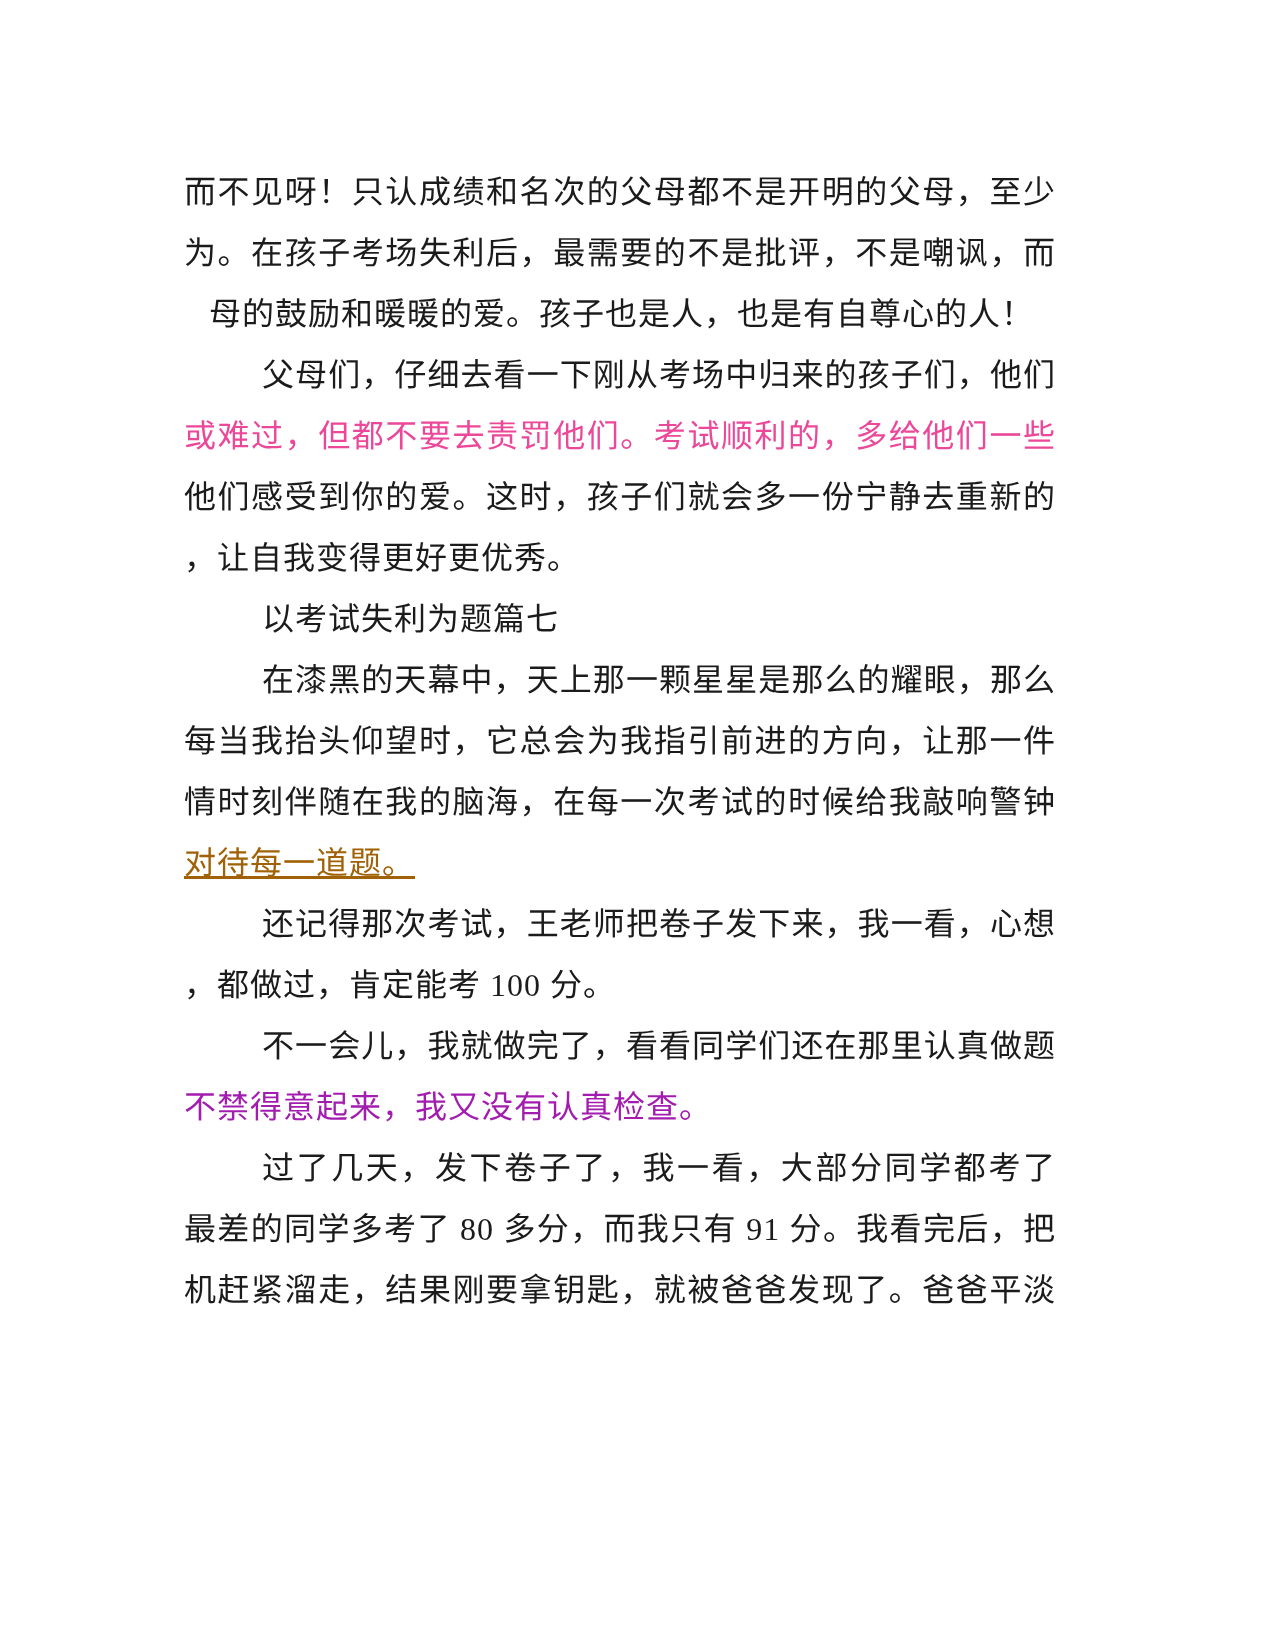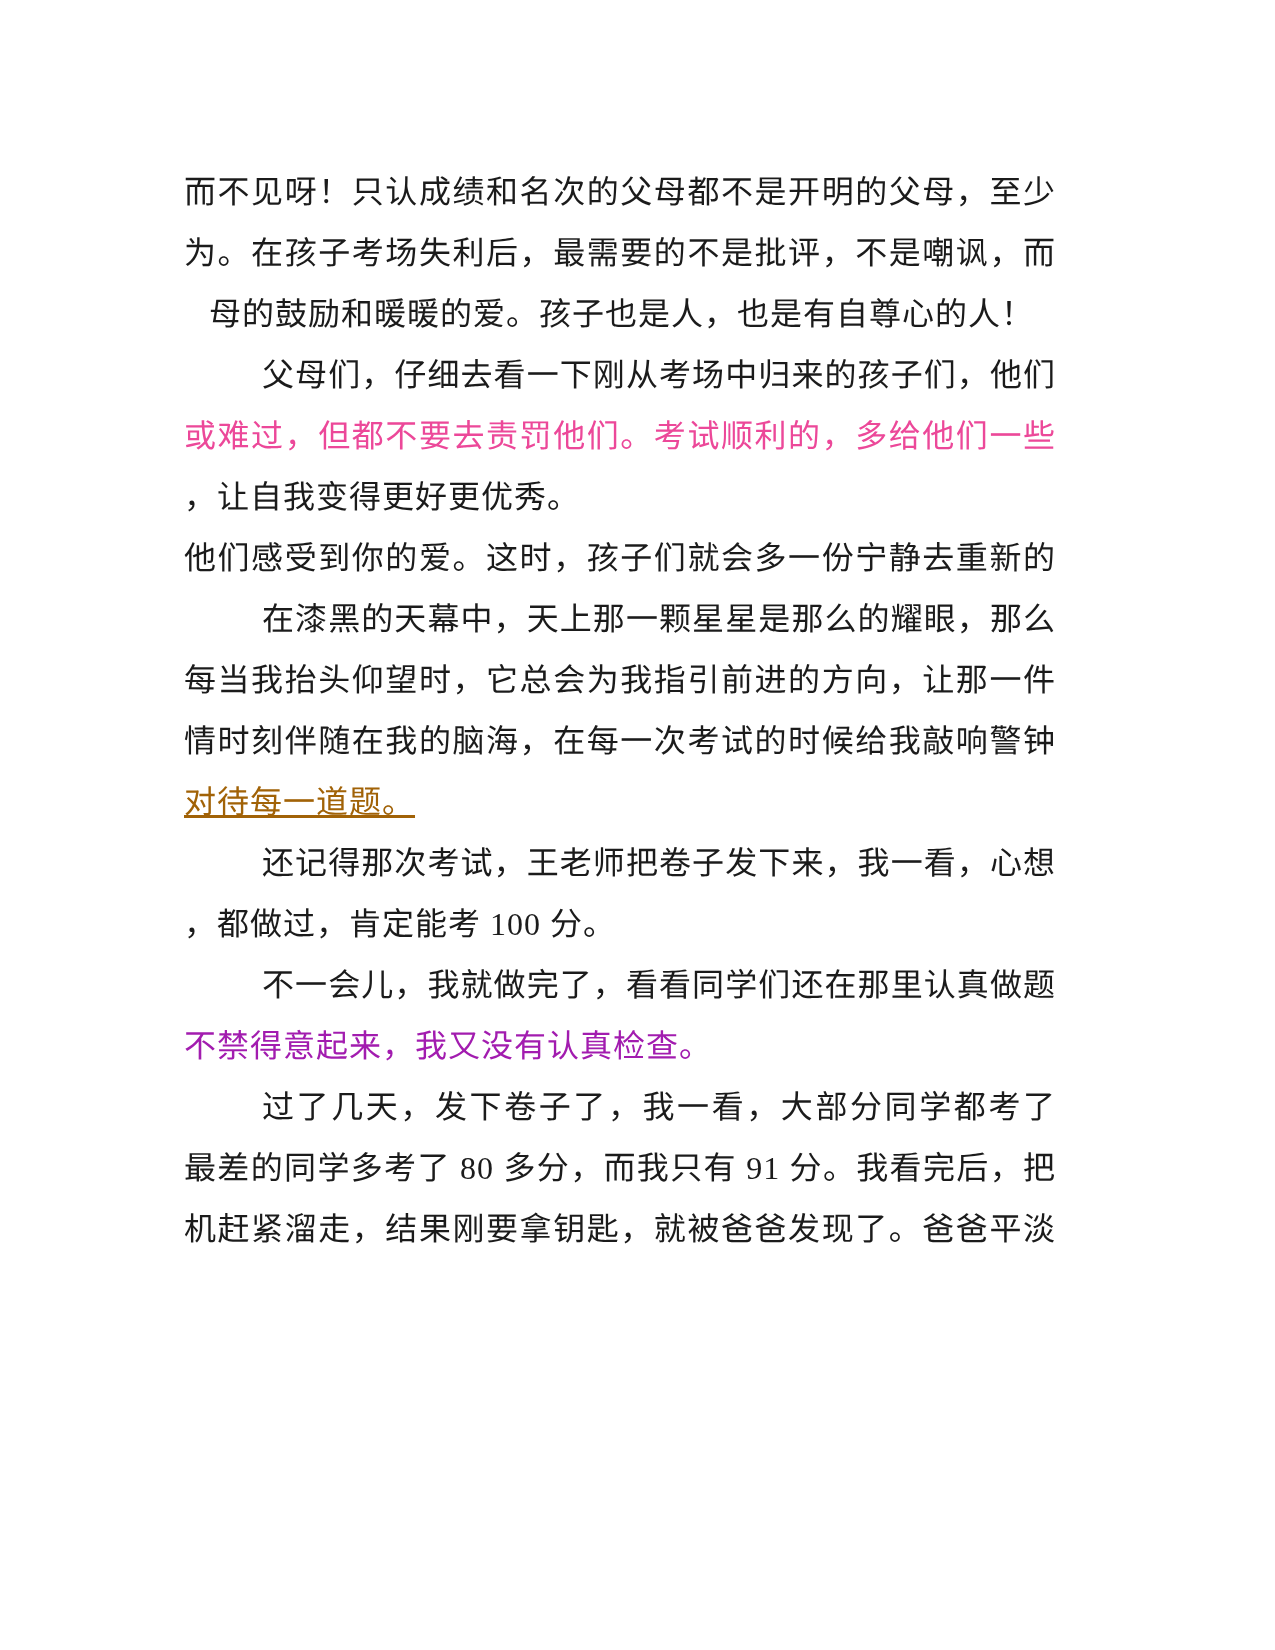--- a/index.html
+++ b/index.html
@@ -51,22 +51,25 @@
 <div class="page" style="background: rgb(255, 255, 255);">
   <div class="text-block" id="text-block">
       <div class="paragraph">
         <div class="line" style="color: rgb(27, 27, 27);">而不见呀！只认成绩和名次的父母都不是开明的父母，至少我这样认</div>
         <div class="line" style="color: rgb(27, 27, 27);">为。在孩子考场失利后，最需要的不是批评，不是嘲讽，而是来自父</div>
         <div class="line para-end" style="color: rgb(27, 27, 27); margin-left: 25px;">母的鼓励和暖暖的爱。孩子也是人，也是有自尊心的人！</div>
       </div>
       <div class="paragraph">
         <div class="line indent" style="color: rgb(27, 27, 27);">父母们，仔细去看一下刚从考场中归来的孩子们，他们或开心，</div>
         <div class="line" style="color: #ec4899;">或难过，但都不要去责罚他们。考试顺利的，多给他们一些鼓励，让</div>
+        <div class="line" style="color: rgb(27, 27, 27);">他们感受到你的爱。这时，孩子们就会多一份宁静去重新的审视自我</div>
         <div class="line para-end" style="color: rgb(27, 27, 27);">，让自我变得更好更优秀。</div>
-        <div class="line" style="color: rgb(27, 27, 27);">他们感受到你的爱。这时，孩子们就会多一份宁静去重新的审视自我</div>
+      </div>
+      <div class="paragraph">
+        <div class="line indent para-end" style="color: rgb(27, 27, 27);">以考试失利为题篇七</div>
       </div>
       <div class="paragraph">
         <div class="line indent" style="color: rgb(27, 27, 27);">在漆黑的天幕中，天上那一颗星星是那么的耀眼，那么的闪亮。</div>
         <div class="line" style="color: rgb(27, 27, 27);">每当我抬头仰望时，它总会为我指引前进的方向，让那一件后悔的事</div>
         <div class="line" style="color: rgb(27, 27, 27);">情时刻伴随在我的脑海，在每一次考试的时候给我敲响警钟——认真</div>
         <div class="line para-end" style="color: #a16207; text-decoration: underline;">对待每一道题。</div>
       </div>
       <div class="paragraph">
         <div class="line indent" style="color: rgb(27, 27, 27);">还记得那次考试，王老师把卷子发下来，我一看，心想这么简单</div>
         <div class="line para-end" style="color: rgb(27, 27, 27);">，都做过，肯定能考 100 分。</div>

